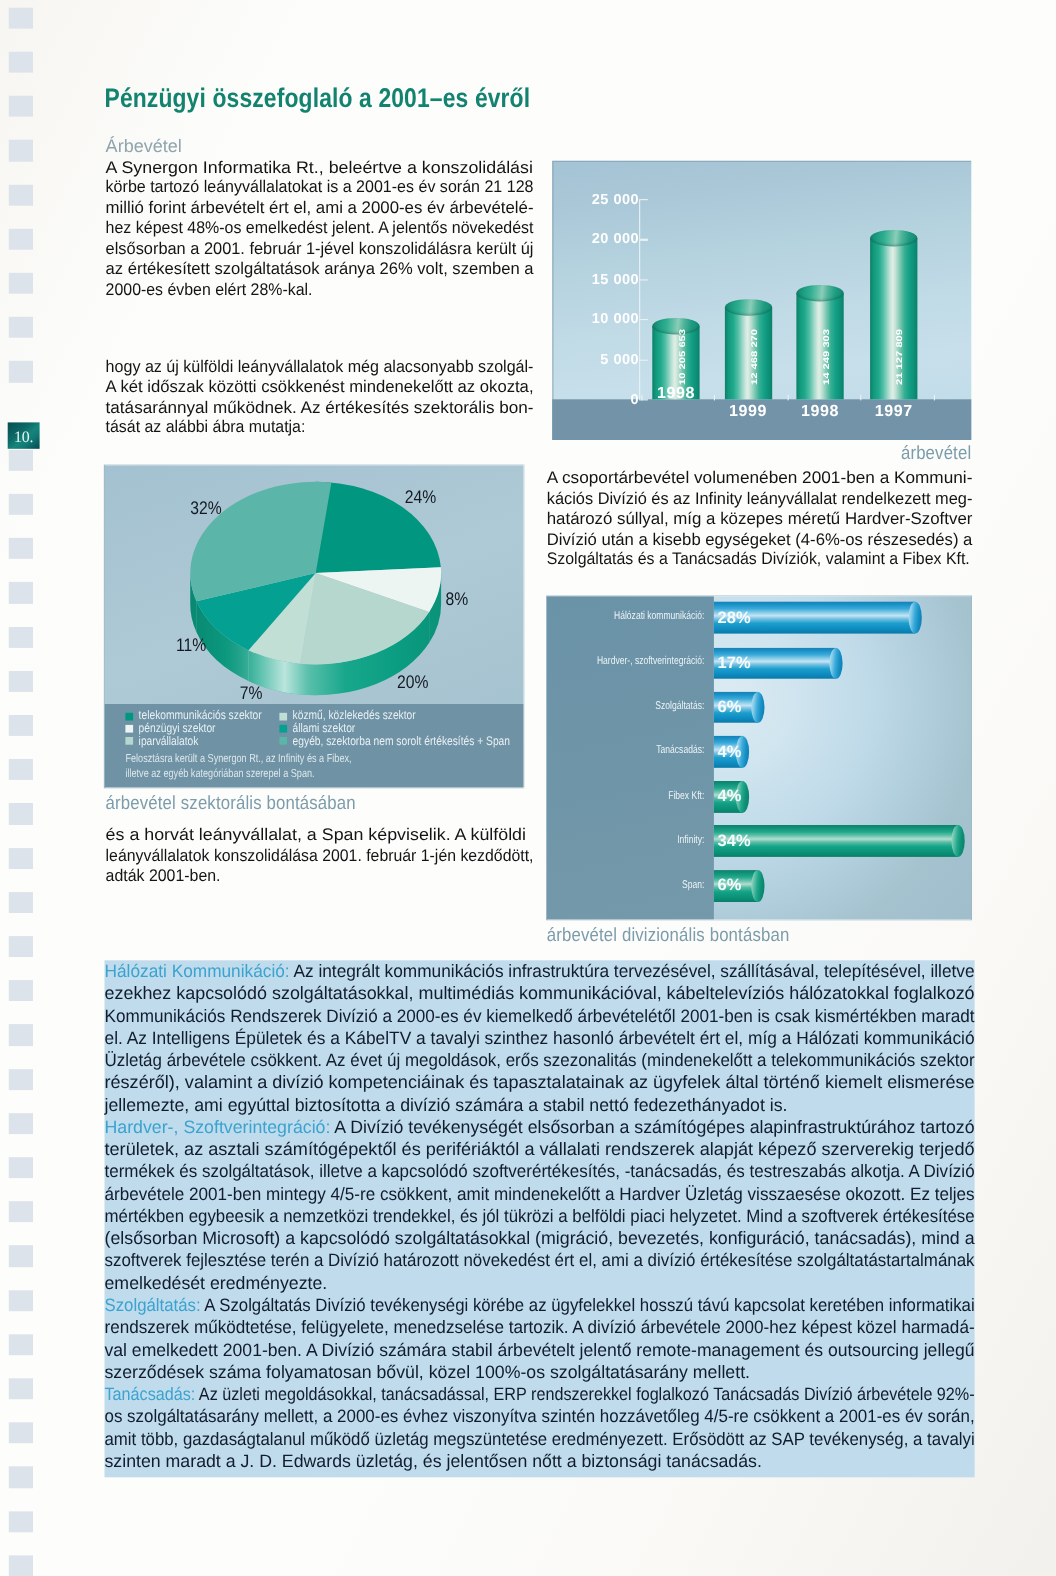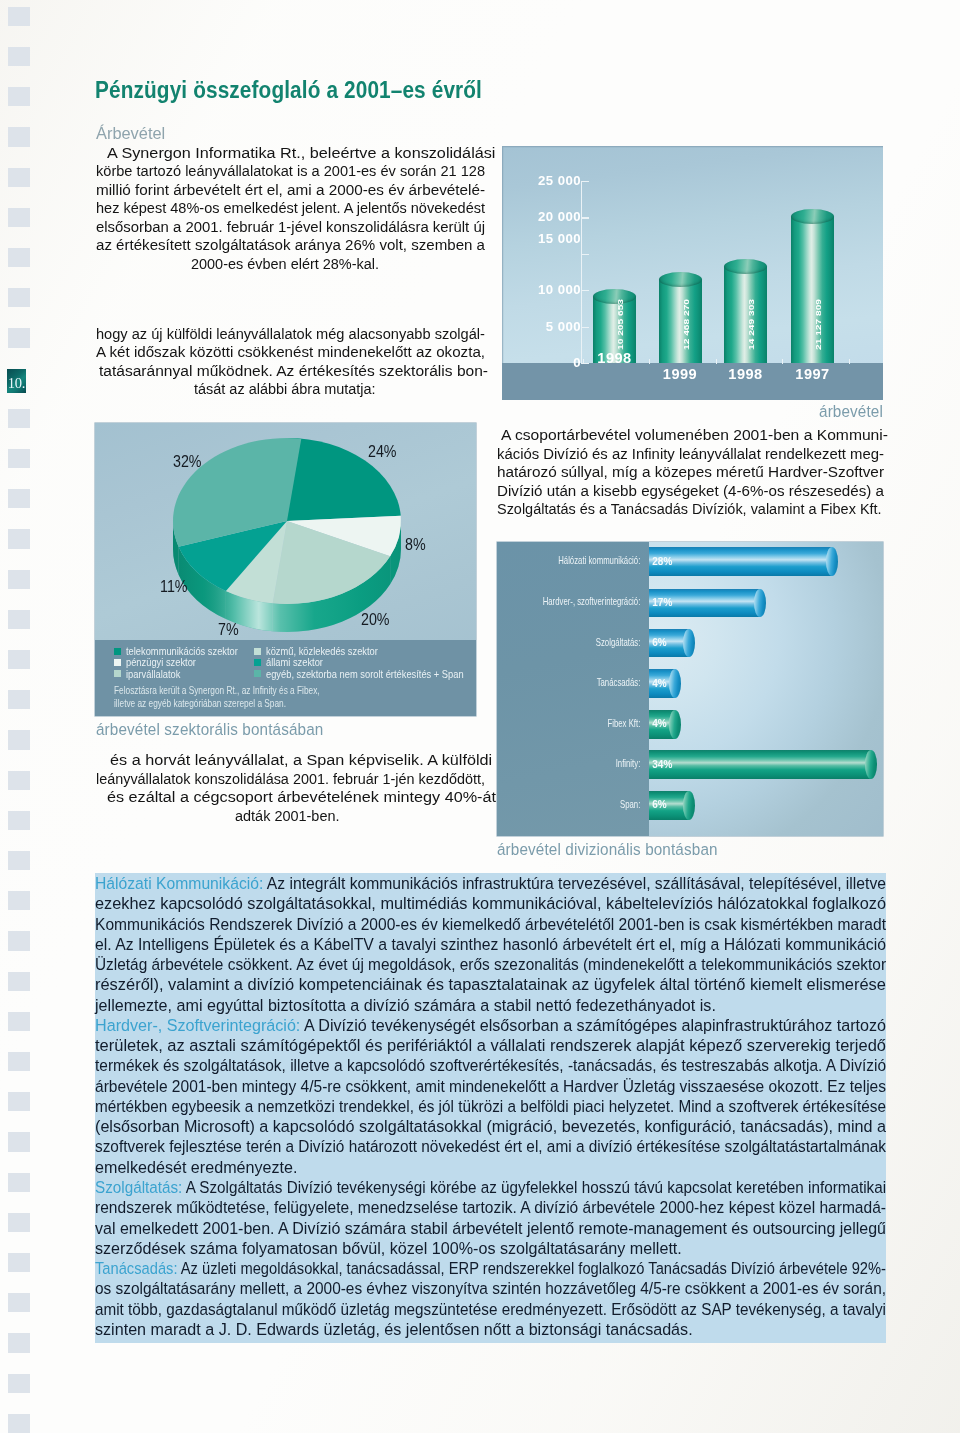--- a/index.html
+++ b/index.html
@@ -15,33 +15,33 @@
   .page::before{content:"";position:absolute;inset:0;pointer-events:none;
     background:
       linear-gradient(118deg, rgba(246,245,241,0.95) 0%, rgba(252,252,250,0.6) 16%,
         rgba(255,255,255,0) 34%, rgba(255,255,255,0) 58%,
         rgba(247,246,242,0.55) 78%, rgba(240,239,234,0.9) 100%);
   }
   .page > *{position:relative;}
   
   .marker-rail{position:absolute;left:8px;top:0;width:30px;height:1433px;}
   .marker{position:absolute;left:0;width:21.5px;height:19.3px;background:#dde3ea;}
-  .marker.active{left:-1px;width:19px;height:24px;
+  .marker.active{left:-1px;width:29px;height:24px;
     background:linear-gradient(140deg,#084d50 0%,#0a5a5b 18%,#0d6a67 38%,#15857c 56%,
                                #117a74 70%,#0b6061 86%,#08484c 100%);
     color:#e8f6fa;font-size:14.5px;line-height:28px;text-align:center;
-    font-family:"Liberation Serif",serif;letter-spacing:-0.2px;text-indent:0px;}
+    font-family:"Liberation Serif",serif;letter-spacing:-0.2px;text-indent:0px;margin-top:15px;}
 
   
   .title{position:absolute;left:95px;top:75.5px;font-size:24.6px;font-weight:bold;color:#12836f;
      letter-spacing:0.15px;white-space:nowrap;transform:scaleX(0.845);transform-origin:0 50%;}
   .subhead{position:absolute;left:96px;top:123.5px;font-size:16.4px;color:#8fa4ad;
      white-space:nowrap;transform:scaleX(1.0);transform-origin:0 50%;}
   .body-text{position:absolute;font-size:15.3px;color:#141414;}
-  .tl{height:18.55px;line-height:18.55px;white-space:nowrap;overflow:visible;text-align:center;}
+  .tl{height:18.55px;line-height:18.55px;white-space:nowrap;overflow:visible;}
   .tl > span{display:inline-block;transform-origin:0 50%;white-space:pre;}
 
   .chart-caption{color:#7b9cab;font-size:17.2px;font-family:"Liberation Sans",sans-serif;
      letter-spacing:0.15px;white-space:nowrap;transform:scaleX(0.888);transform-origin:0 50%;}
   .chart-caption.right{transform-origin:100% 50%;}
 
   
   .barchart{position:absolute;left:502px;top:146px;width:381px;height:254px;
      background:linear-gradient(173deg,#a4c3d4 0%,#a9c7d7 14%,#b5d2df 34%,#c0dae6 54%,
                 #c6dfea 72%,#c3dcea 88%,#c0d9e8 100%);
@@ -89,21 +89,21 @@
      box-shadow:0 0 0 0.6px #9cb5c3;overflow:hidden;}
   .divleft{position:absolute;left:0;top:0;bottom:0;width:152.3px;
      background:linear-gradient(168deg,#6b93a8 0%,#6d94a7 40%,#7197a9 75%,#7499aa 100%);}
   .divlabel{position:absolute;left:0;width:143.3px;color:#edf4f7;font-size:10.3px;
      line-height:10px;white-space:nowrap;text-align:right;
      transform:scaleX(0.755);transform-origin:143.3px 50%;}
   .hbar{position:absolute;left:152.3px;height:28.6px;}
   .hbar .hb{position:absolute;left:0;right:6px;top:0;bottom:0;}
   .hbar .hcap{position:absolute;right:0;top:0;bottom:0;width:12px;border-radius:50%;}
   .hbar .hv{position:absolute;left:3px;top:50%;transform:translateY(-50%);color:#f4fbfd;
-     font-size:10px;font-weight:bold;line-height:10px;}
+     font-size:15px;font-weight:bold;line-height:10px;}
 
   
   .bottom{position:absolute;left:95px;top:873px;width:791px;
      background:#bfdbec;padding:0px 0 4px 0;font-size:16.3px;color:#111c2c;}
   .bl{height:20.28px;line-height:20.28px;white-space:nowrap;}
   .bl > span{display:inline-block;transform-origin:0 50%;white-space:pre;}
   .bl em{font-style:normal;}
   .bottom .lbl{color:#3ba3cf;font-weight:normal;}
 </style>
 </head>
@@ -161,41 +161,40 @@
 </div>
 <div class="body-text" id="p2" style="left:96px;top:324.7px;width:389px">
   <div class="tl"><span style="transform: scaleX(0.955);">hogy az új külföldi leányvállalatok még alacsonyabb szolgál-</span></div>
   <div class="tl"><span style="transform: scaleX(0.9903);">A két időszak közötti csökkenést mindenekelőtt az okozta,</span></div>
   <div class="tl"><span style="transform: scaleX(1.0167);">tatásaránnyal működnek. Az értékesítés szektorális bon-</span></div>
   <div class="tl"><span style="transform: scaleX(0.945);">tását az alábbi ábra mutatja:</span></div>
 </div>
 <div class="body-text" id="p3" style="left:96px;top:751.1px;width:389px">
   <div class="tl"><span style="transform: scaleX(1.06);">és a horvát leányvállalat, a Span képviselik. A külföldi</span></div>
   <div class="tl"><span style="transform: scaleX(0.9412);">leányvállalatok konszolidálása 2001. február 1-jén kezdődött,</span></div>
-  <div class="tl"><span style="transform: scaleX(1.059);">és ezáltal a cégcsoport árbevételének mintegy 40%-át</span></div>
   <div class="tl"><span style="transform: scaleX(0.945);">adták 2001-ben.</span></div>
 </div>
 <div class="body-text" id="rp1" style="left:496.5px;top:426px;width:387px">
   <div class="tl"><span style="transform: scaleX(1.0227);">A csoportárbevétel volumenében 2001-ben a Kommuni-</span></div>
   <div class="tl"><span style="transform: scaleX(0.9726);">kációs Divízió és az Infinity leányvállalat rendelkezett meg-</span></div>
   <div class="tl"><span style="transform: scaleX(1.0026);">határozó súllyal, míg a közepes méretű Hardver-Szoftver</span></div>
   <div class="tl"><span style="transform: scaleX(0.9916);">Divízió után a kisebb egységeket (4-6%-os részesedés) a</span></div>
   <div class="tl"><span style="transform: scaleX(0.945);">Szolgáltatás és a Tanácsadás Divíziók, valamint a Fibex Kft.</span></div>
 </div>
 <div class="barchart">
   <div class="floor"></div>
   <div class="axis-line" style="left:79.0px;top:35.0px;width:1.3px;height:183.3px"></div>
   <div class="axis-line" style="left:80.3px;top:217.0px;width:6.5px;height:1.3px"></div>
   <div class="ytick-label" style="left:-2.0px;top:209.0px;width:81px">0</div>
   <div class="axis-line" style="left:80.3px;top:180.6px;width:6.5px;height:1.3px"></div>
   <div class="ytick-label" style="left:-2.0px;top:172.6px;width:81px">5 000</div>
   <div class="axis-line" style="left:80.3px;top:144.2px;width:6.5px;height:1.3px"></div>
   <div class="ytick-label" style="left:-2.0px;top:136.2px;width:81px">10 000</div>
   <div class="axis-line" style="left:80.3px;top:107.8px;width:6.5px;height:1.3px"></div>
-  <div class="ytick-label" style="left:-2.0px;top:85px;width:81px">15 000</div>
+  <div class="ytick-label" style="left:-2.0px;top:100px;width:81px">15 000</div>
   <div class="axis-line" style="left:80.3px;top:71.4px;width:6.5px;height:1.3px"></div>
   <div class="ytick-label" style="left:-2.0px;top:63.4px;width:81px">20 000</div>
   <div class="axis-line" style="left:80.3px;top:35.0px;width:6.5px;height:1.3px"></div>
   <div class="ytick-label" style="left:-2.0px;top:27.0px;width:81px">25 000</div>
   <div class="axis-line" style="left:81.0px;top:212.5px;width:1.3px;height:5.5px"></div>
   <div class="axis-line" style="left:147.0px;top:212.5px;width:1.3px;height:5.5px"></div>
   <div class="axis-line" style="left:214.0px;top:212.5px;width:1.3px;height:5.5px"></div>
   <div class="axis-line" style="left:280.0px;top:212.5px;width:1.3px;height:5.5px"></div>
   <div class="axis-line" style="left:347.0px;top:212.5px;width:1.3px;height:5.5px"></div>
   <div class="cyl" style="left:91.0px;top:142.7px;width:43.0px;height:74.3px">

